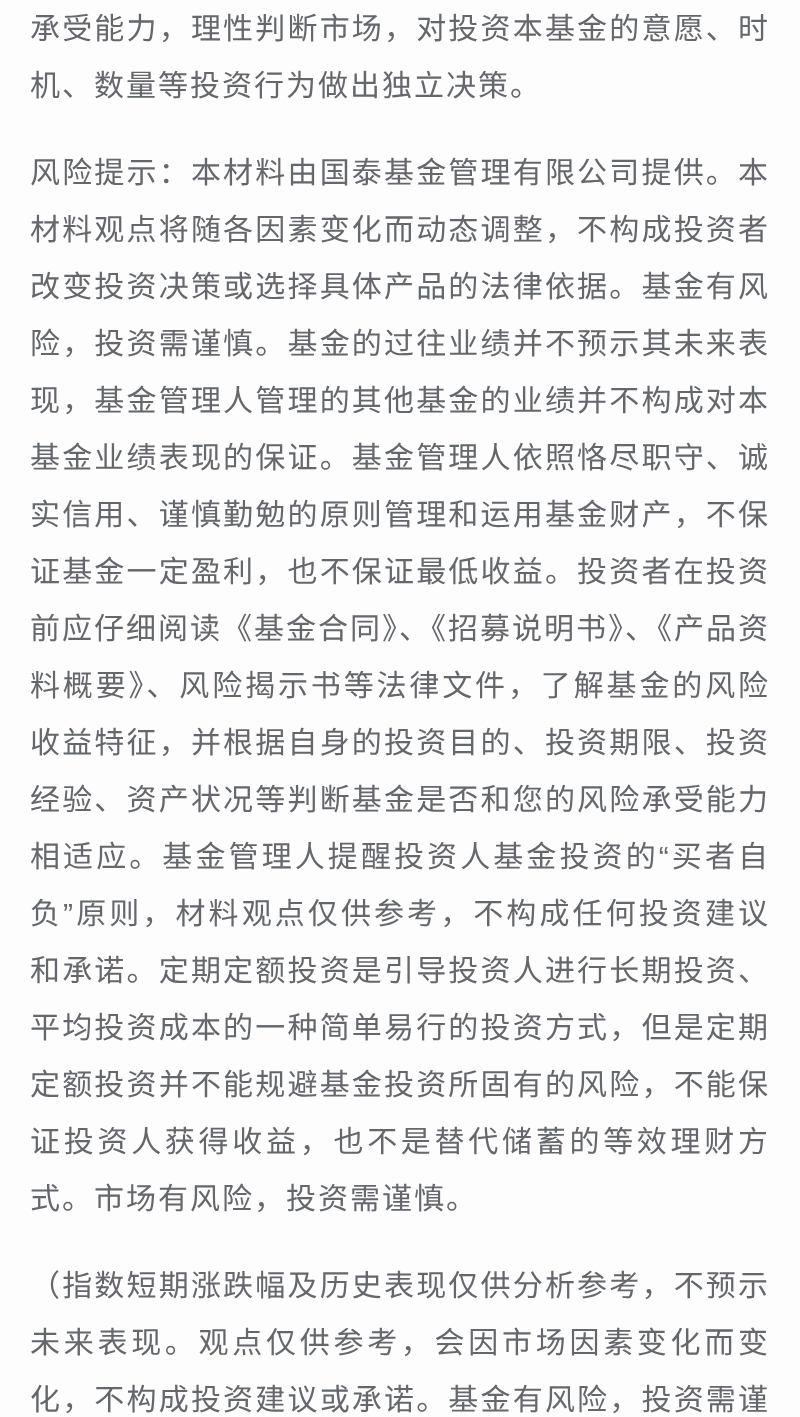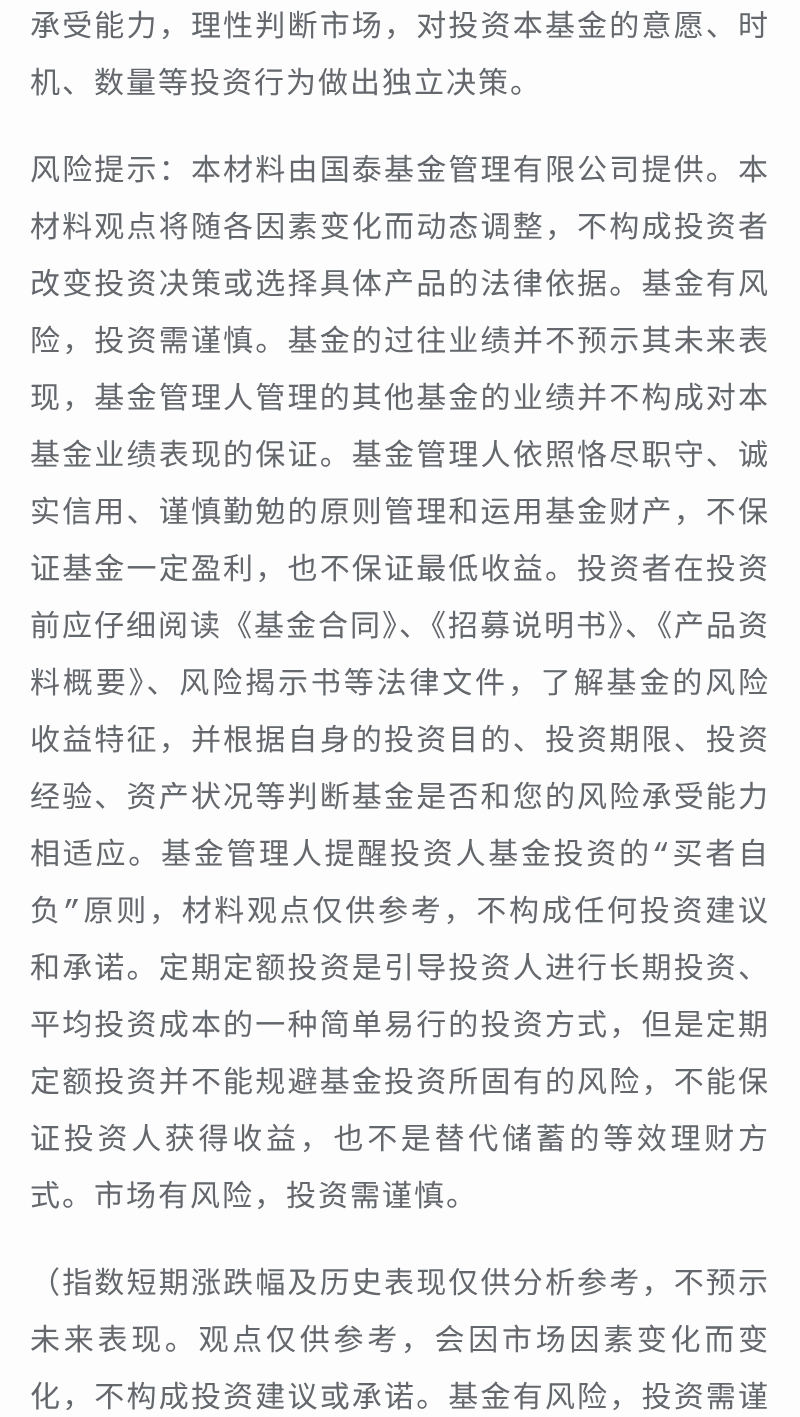--- a/index.html
+++ b/index.html
@@ -1,15 +1,15 @@
 <!DOCTYPE html>
 <html lang="zh-CN"><head>
 <meta charset="utf-8">
 <style>
-  * { margin: 0; padding: 0; box-sizing: border-box; font-family: Liberation Mono, monospace; }
+  * { margin: 0; padding: 0; box-sizing: border-box; }
 
   html, body {
     width: 800px;
     background: #fdfdfd;
   }
 
   .page {
     width: 800px;
     height: 1417px;
     padding: 0 30px;

